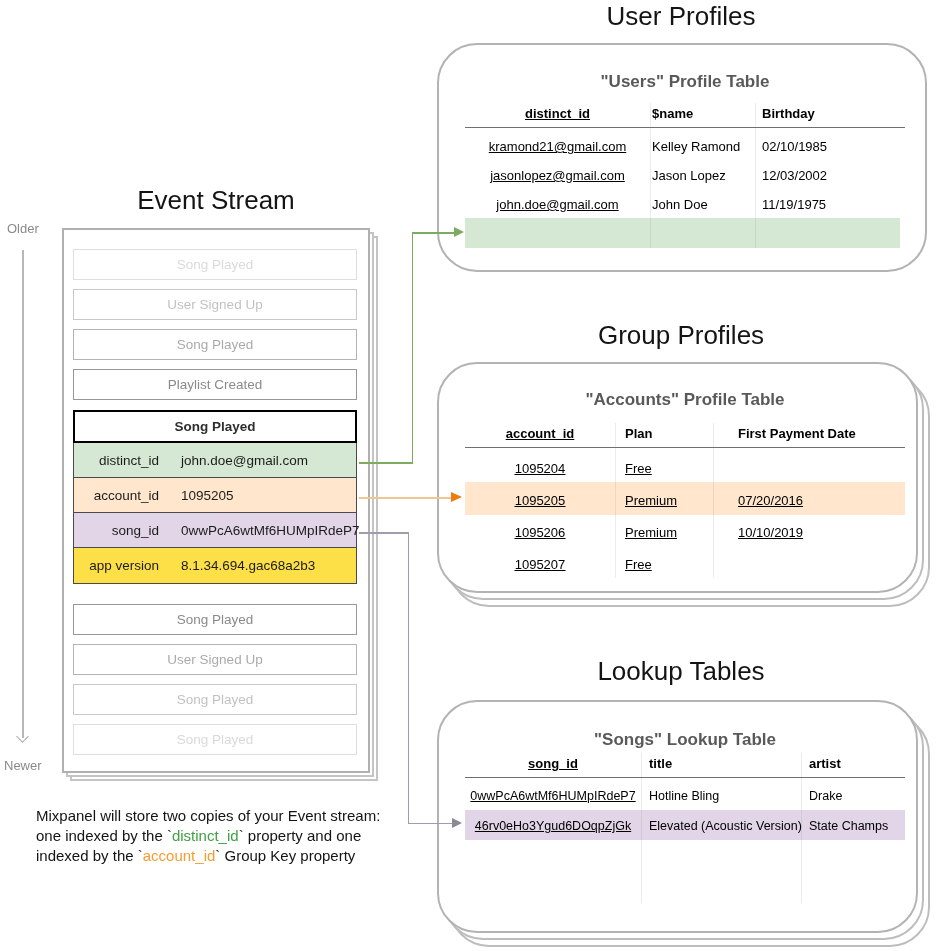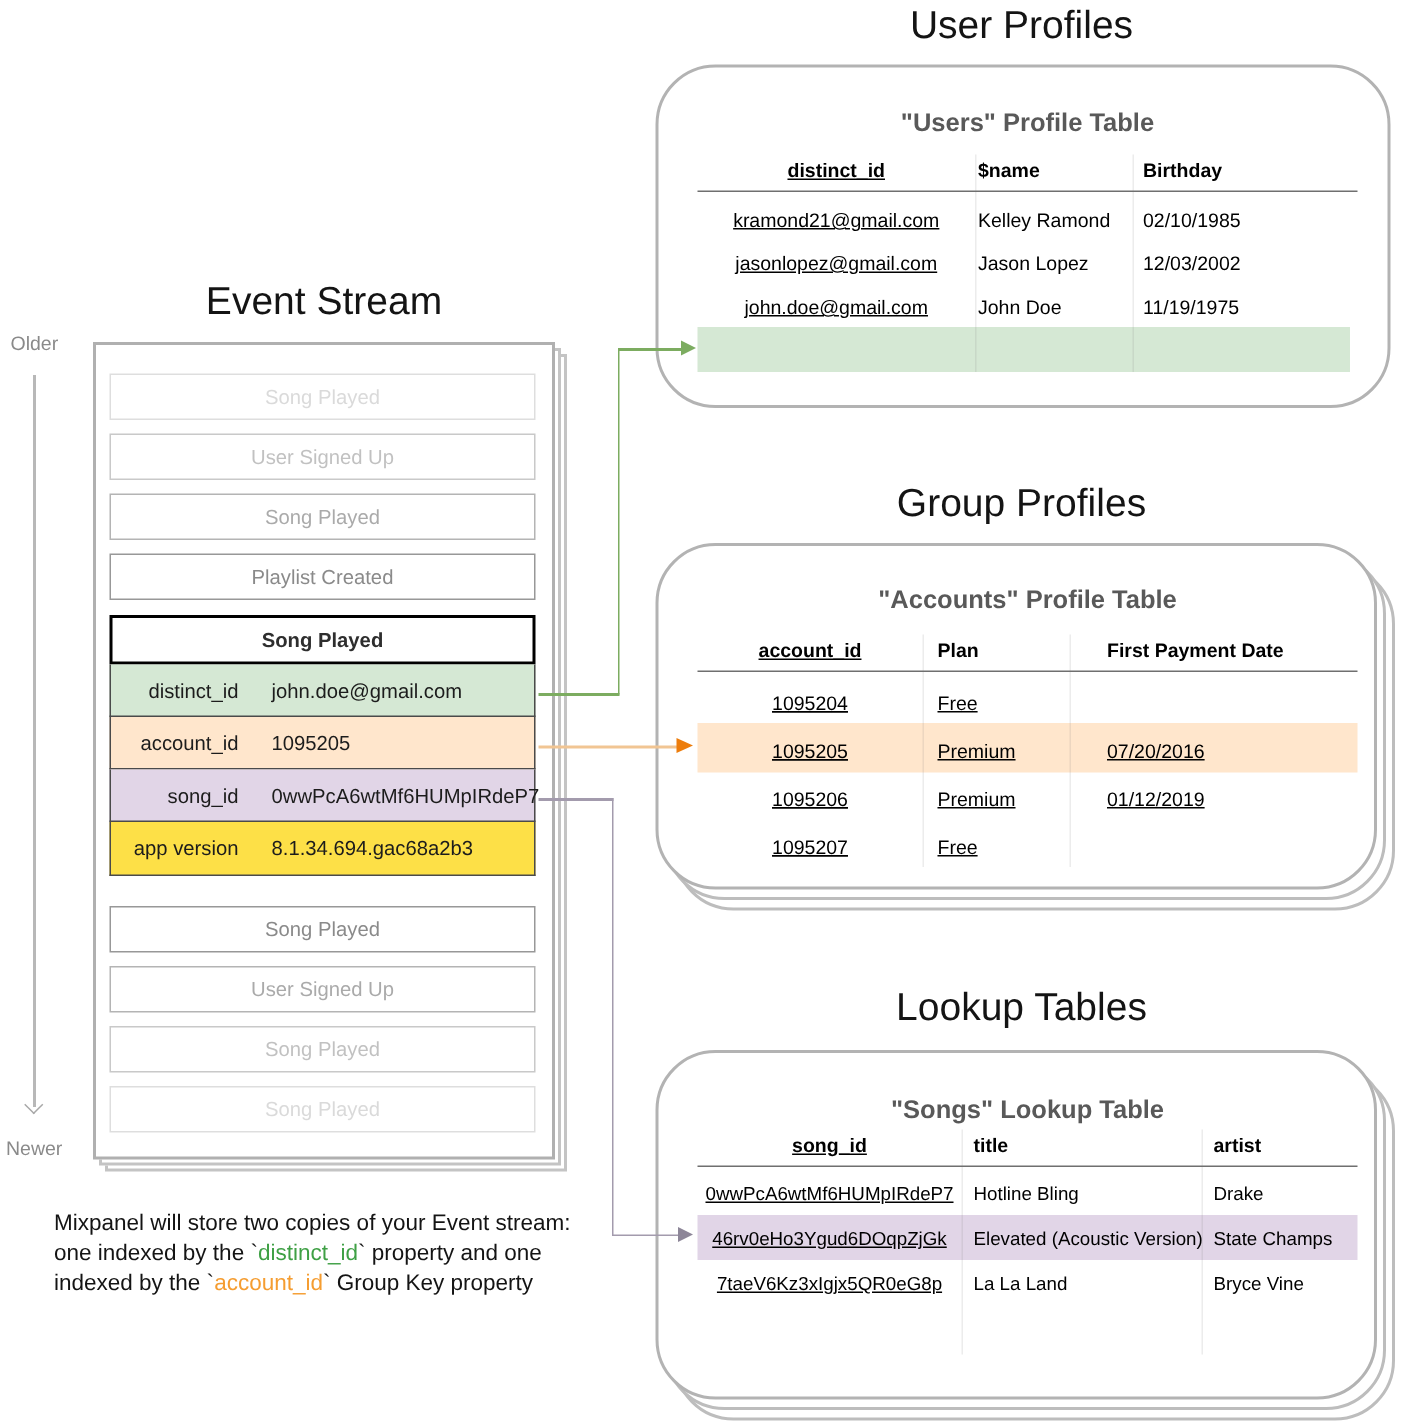--- a/index.html
+++ b/index.html
@@ -166,21 +166,21 @@
       <div class="a-c3"></div>
     </div>
     <div class="trow a-cols a-row">
       <div class="c1">1095205</div>
       <div class="a-c2">Premium</div>
       <div class="a-c3">07/20/2016</div>
     </div>
     <div class="trow a-cols a-row">
       <div class="c1">1095206</div>
       <div class="a-c2">Premium</div>
-      <div class="a-c3">01/12/2019</div>
+      <div class="a-c3">10/10/2019</div>
     </div>
     <div class="trow a-cols a-row">
       <div class="c1">1095207</div>
       <div class="a-c2">Free</div>
       <div class="a-c3"></div>
     </div>
   </div>
 </div>
 
 <div class="big-title" style="left:681px;top:656px;">Lookup Tables</div>
@@ -201,25 +201,20 @@
     <div class="trow s-cols s-row">
       <div class="c1">0wwPcA6wtMf6HUMpIRdeP7</div>
       <div class="s-c2">Hotline Bling</div>
       <div class="s-c3">Drake</div>
     </div>
     <div class="trow s-cols s-row">
       <div class="c1">46rv0eHo3Ygud6DOqpZjGk</div>
       <div class="s-c2">Elevated (Acoustic Version)</div>
       <div class="s-c3">State Champs</div>
     </div>
-    <div class="trow s-cols s-row">
-      <div class="c1">7taeV6Kz3xIgjx5QR0eG8p</div>
-      <div class="s-c2">La La Land</div>
-      <div class="s-c3">Bryce Vine</div>
-    </div>
   </div>
 </div>
 
 <div class="seg" style="left:359px;top:462px;width:54px;height:1.5px;background:#7cac60;"></div>
 <div class="seg" style="left:411.5px;top:233px;width:1.5px;height:230px;background:#7cac60;"></div>
 <div class="seg" style="left:411.5px;top:232px;width:43px;height:1.5px;background:#7cac60;"></div>
 <div class="arrhead" style="left:454px;top:227px;border-left:10px solid #7cac60;"></div>
 
 <div class="seg" style="left:359px;top:497px;width:93px;height:2px;background:#f1c593;"></div>
 <div class="arrhead" style="left:451px;top:492px;border-left:11px solid #ed7d0c;"></div>

